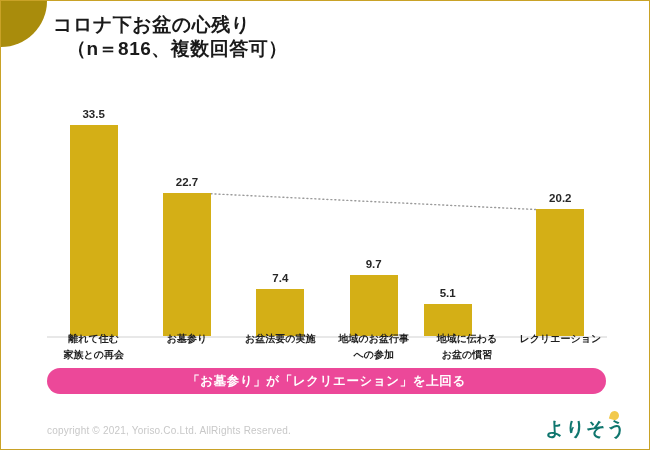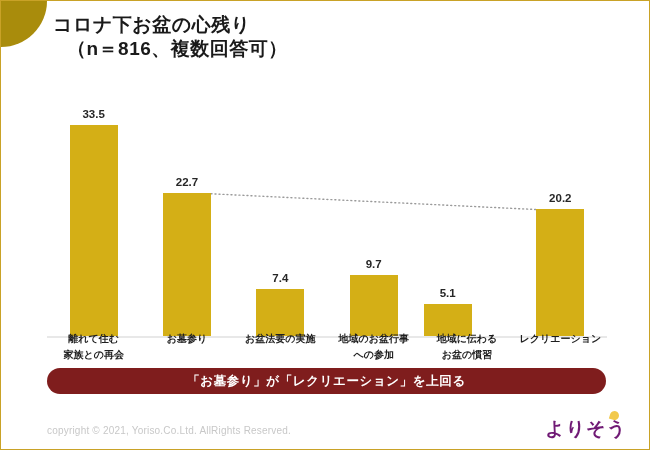--- a/index.html
+++ b/index.html
@@ -167,21 +167,21 @@
     position: absolute;
     right: 22px;
     top: 411px;
     display: flex;
     align-items: flex-end;
     height: 26px;
   }
   #logo-text {
     font-size: 19px;
     font-weight: bold;
-    color: #701a75;
+    color: #0f766e;
     letter-spacing: 1px;
     line-height: 1;
   }
   #logo-accent {
     position: absolute;
     right: 8px;
     top: -1px;
     width: 9px;
     height: 9px;
     background: #f2c94c;
@@ -251,21 +251,21 @@
       </div>
       <div class="xlabel" style="left: 373.333px;">
         <span>地域に伝わる</span>
         <span>お盆の慣習</span>
       </div>
       <div class="xlabel" style="left: 466.667px;">
         <span>レクリエーション</span>
       </div>
     </div>
 
-  <div id="banner" style="background: #7f1d1d;">
+  <div id="banner" style="background: #ec4899;">
     <span id="banner-text">「お墓参り」が「レクリエーション」を上回る</span>
   </div>
 
   <div id="copyright">copyright © 2021, Yoriso.Co.Ltd. AllRights Reserved.</div>
 
   <div id="logo">
     <span id="logo-text">よりそう</span>
     <span id="logo-accent" style="background: rgb(242, 201, 76);"></span>
   </div>
 

